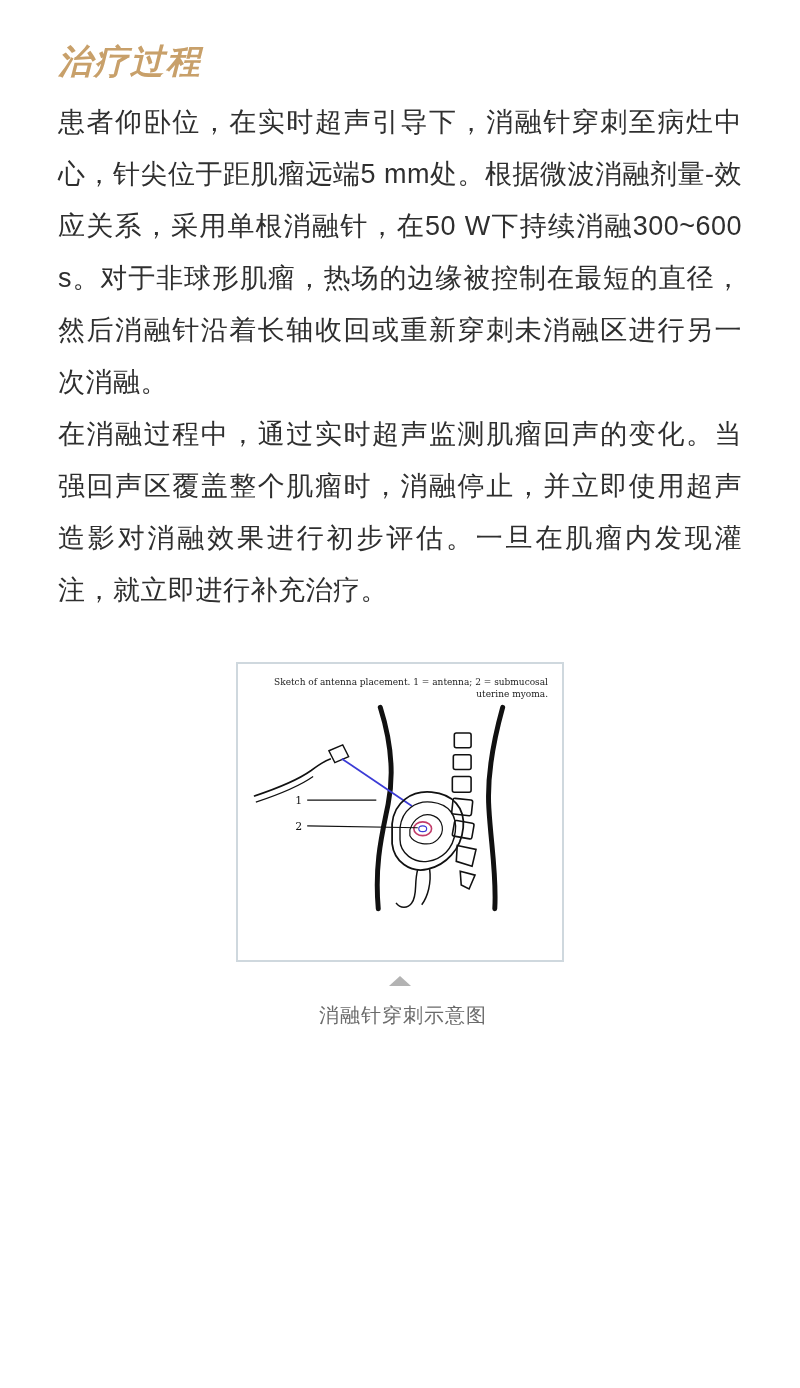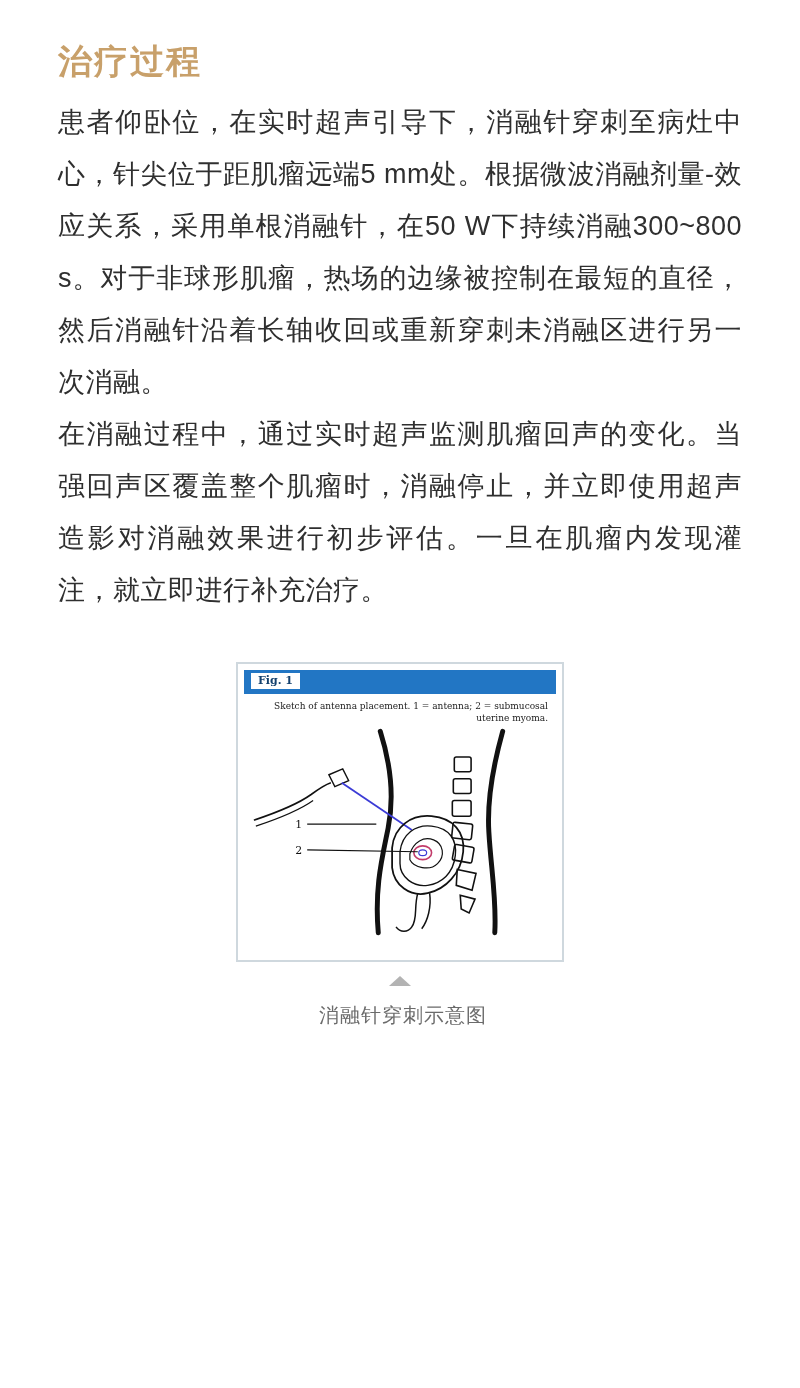--- a/index.html
+++ b/index.html
@@ -25,20 +25,21 @@
   .section-title {
     font-family: "DejaVu Serif", "Liberation Serif", serif;
     font-size: 34px;
     font-weight: bold;
     color: #c8a06a;
     letter-spacing: 2px;
     margin: 0;
     padding-top: 38px;
     padding-bottom: 10px;
     line-height: 1.4;
+    font-style: italic;
   }
   .body-text {
     font-size: 27px;
     line-height: 52px;
     color: #2f2f2f;
     letter-spacing: 0.5px;
     margin: 0;
     text-align: justify;
   }
   .body-text + .body-text {
@@ -117,32 +118,29 @@
     margin-left: 6px;
   }
 </style>
 </head>
 <body>
 
 <div class="page">
 
   <h1 class="section-title">治疗过程</h1>
 
-  <p class="body-text">患者仰卧位，在实时超声引导下，消融针穿刺至病灶中心，针尖位于距肌瘤远端5 mm处。根据微波消融剂量-效应关系，采用单根消融针，在50 W下持续消融300~800 s。对于非球形肌瘤，热场的边缘被控制在最短的直径，然后消融针沿着长轴收回或重新穿刺未消融区进行另一次消融。</p>
+  <p class="body-text">患者仰卧位，在实时超声引导下，消融针穿刺至病灶中心，针尖位于距肌瘤远端5 mm处。根据微波消融剂量-效应关系，采用单根消融针，在50 W下持续消融300~600 s。对于非球形肌瘤，热场的边缘被控制在最短的直径，然后消融针沿着长轴收回或重新穿刺未消融区进行另一次消融。</p>
 
   <p class="body-text">在消融过程中，通过实时超声监测肌瘤回声的变化。当强回声区覆盖整个肌瘤时，消融停止，并立即使用超声造影对消融效果进行初步评估。一旦在肌瘤内发现灌注，就立即进行补充治疗。</p>
 
   <div class="figure-wrap">
 
     <div class="figure-box">
       <div class="fig-inner">
 
-        <div class="fig-header">
-          <span class="fig-tag">Fig. 1</span>
-        </div>
 
         <div class="fig-caption-inner">Sketch of antenna placement. 1 = antenna; 2 = submucosal uterine myoma.</div>
 
         <div class="fig-art">
           <svg viewBox="0 0 316 210" preserveAspectRatio="xMidYMid meet">
 
             <path d="M138 2 C150 40 152 70 146 100 C140 130 132 160 136 206" fill="none" stroke="#111111" stroke-width="5" stroke-linecap="round"></path>
 
             <path d="M262 2 C252 38 246 72 248 104 C250 140 256 172 254 206" fill="none" stroke="#111111" stroke-width="5" stroke-linecap="round"></path>
 

